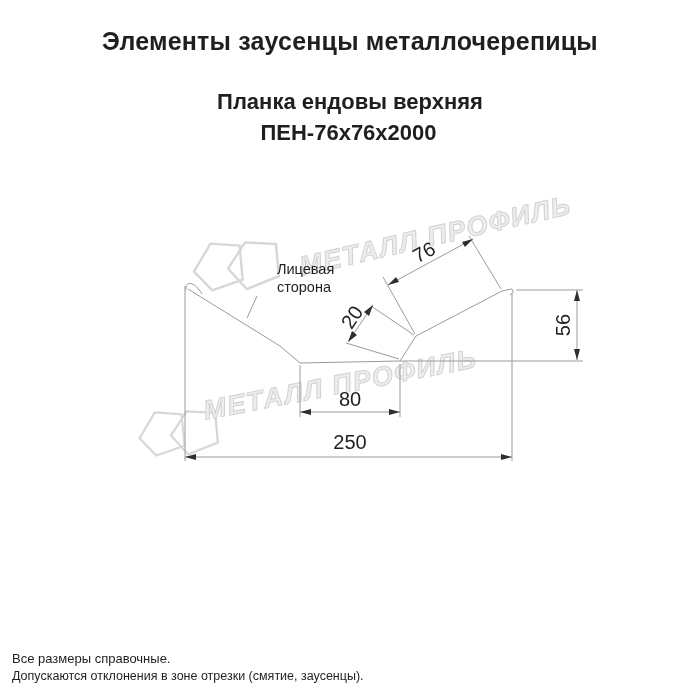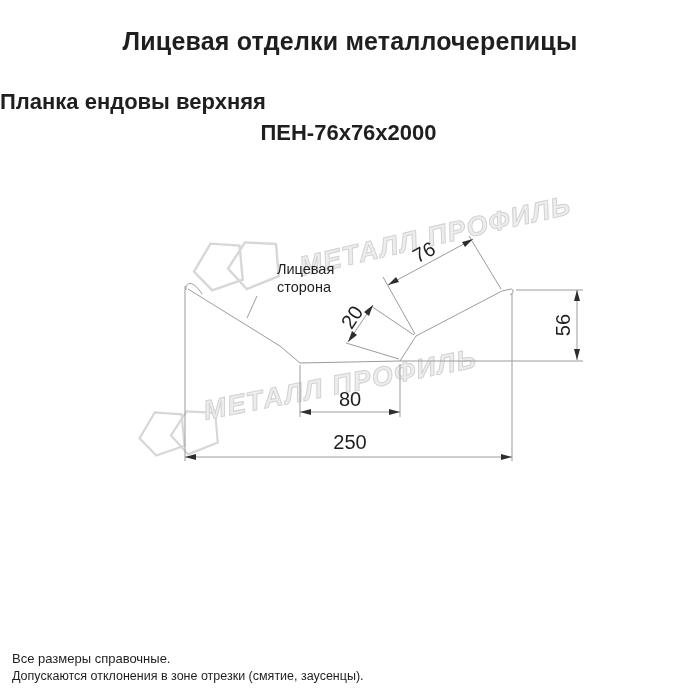--- a/index.html
+++ b/index.html
@@ -6,21 +6,21 @@
   .page{
     position:relative;width:700px;height:700px;background:#ffffff;
     font-family:"Liberation Sans",sans-serif;overflow:hidden;color:#1f1f1f;
   }
   .abs{position:absolute;}
   .title{
     left:0;top:27px;width:700px;text-align:center;
     font-size:25px;font-weight:bold;letter-spacing:0.2px;
   }
   .subtitle{
-    left:0;top:89px;width:700px;text-align:left;
+    left:0;top:89px;width:700px;text-align:center;
     font-size:22px;font-weight:bold;
   }
   .model{
     left:0;top:120px;width:697px;text-align:center;
     font-size:22px;font-weight:bold;
   }
   .note1{left:12px;top:651px;font-size:13px;}
   .note2{left:12px;top:669px;font-size:12.5px;}
 
   .wm-text{
@@ -51,21 +51,21 @@
     <path class="wm-logo" d="M40 38 L62 16 L92 24 L88 56 L54 62 Z"></path>
   </svg>
   <div class="abs wm-text wm1-text">МЕТАЛЛ ПРОФИЛЬ</div>
 
   <svg class="abs wm2-logo" width="98" height="72" viewBox="0 0 104 78">
     <path class="wm-logo" d="M6 34 L28 10 L56 18 L52 52 L20 56 Z"></path>
     <path class="wm-logo" d="M40 38 L62 16 L92 24 L88 56 L54 62 Z"></path>
   </svg>
   <div class="abs wm-text wm2-text">МЕТАЛЛ ПРОФИЛЬ</div>
 
-  <div class="abs title">Лицевая отделки металлочерепицы</div>
+  <div class="abs title">Элементы заусенцы металлочерепицы</div>
   <div class="abs subtitle">Планка ендовы верхняя</div>
   <div class="abs model">ПЕН-76х76х2000</div>
 
   <svg class="abs" style="left:0;top:0;" width="700" height="700" viewBox="0 0 700 700">
 
     <g>
       <path class="thin" d="M 202,294 C 196,284 188,280 186,287 L 186,290"></path>
       <path class="thin" d="M 188,289 L 280,346 L 300,363 L 400,361 L 416,336 L 502,291 L 511,289 C 514,289 514,293 510,295"></path>
     </g>
 

